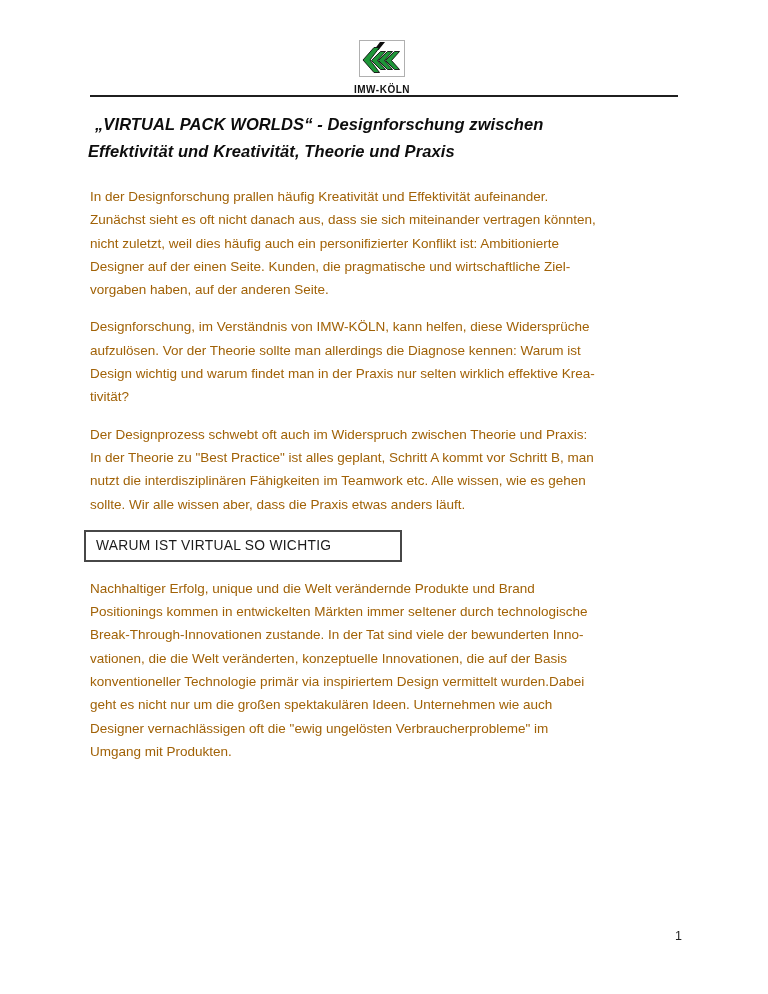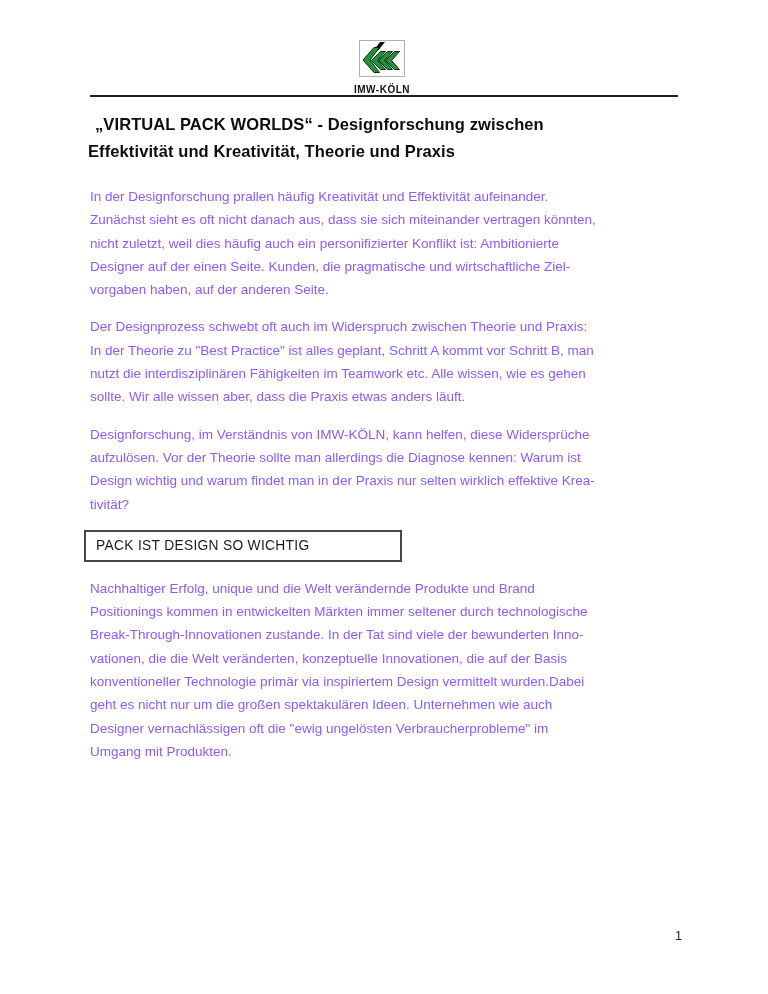--- a/index.html
+++ b/index.html
@@ -54,28 +54,29 @@
   .doc-title {
     font-size: 16.5px;
     font-weight: bold;
     line-height: 27px;
     letter-spacing: 0.1px;
     color: #0d0d0d;
     white-space: pre-line;
     margin-left: -2px;
     text-indent: 7px;
     margin-bottom: 20px;
+    font-style: italic;
   }
 
   .para {
     font-size: 13.5px;
     line-height: 23.3px;
     white-space: pre-line;
     margin-bottom: 14px;
-    color: #8b5cf6;
+    color: #a16207;
   }
 
   .underlined {
     text-underline-offset: 2px;
   }
 
   .section-box {
     width: 318px;
     margin: 8px 0 15px -6px;
     border: 2px solid #474747;
@@ -121,32 +122,32 @@
 
     <h1 class="doc-title">„VIRTUAL PACK WORLDS“ - Designforschung zwischen
 Effektivität und Kreativität, Theorie und Praxis</h1>
 
     <p class="para">In der Designforschung prallen häufig Kreativität und Effektivität aufeinander.
 Zunächst sieht es oft nicht danach aus, dass sie sich miteinander vertragen könnten,
 nicht zuletzt, weil dies häufig auch ein personifizierter Konflikt ist: Ambitionierte
 Designer auf der einen Seite. Kunden, die pragmatische und wirtschaftliche Ziel-
 vorgaben haben, auf der anderen Seite.</p>
 
+    <p class="para">Designforschung, im Verständnis von IMW-KÖLN, kann helfen, diese Widersprüche
+aufzulösen. Vor der Theorie sollte man allerdings die Diagnose kennen: Warum ist
+Design wichtig und warum findet man in der Praxis nur selten wirklich effektive Krea-
+tivität?</p>
+
     <p class="para">Der Designprozess schwebt oft auch im Widerspruch zwischen Theorie und Praxis:
 In der Theorie zu "Best Practice" ist alles geplant, Schritt A kommt vor Schritt B, man
 nutzt die interdisziplinären Fähigkeiten im Teamwork etc. Alle wissen, wie es gehen
 sollte. Wir alle wissen aber, dass die Praxis etwas anders läuft.</p>
 
-    <p class="para">Designforschung, im Verständnis von IMW-KÖLN, kann helfen, diese Widersprüche
-aufzulösen. Vor der Theorie sollte man allerdings die Diagnose kennen: Warum ist
-Design wichtig und warum findet man in der Praxis nur selten wirklich effektive Krea-
-tivität?</p>
-
     <div class="section-box">
-      <span>PACK IST DESIGN SO WICHTIG</span>
+      <span>WARUM IST VIRTUAL SO WICHTIG</span>
     </div>
 
     <p class="para"><span>Nachhaltiger Erfolg, unique und die Welt verändernde Produkte und Brand
 Positionings kommen in entwickelten Märkten immer seltener durch technologische
 Break-Through-Innovationen zustande. In der Tat sind viele der bewunderten Inno-
 vationen, die die Welt veränderten, </span><span class="underlined">konzeptuelle</span><span> Innovationen, die auf der Basis
 konventioneller Technologie primär via inspiriertem Design vermittelt wurden.Dabei
 geht es nicht nur um die großen spektakulären Ideen. Unternehmen wie auch
 Designer vernachlässigen oft die "ewig ungelösten Verbraucherprobleme" im
 Umgang mit Produkten.</span></p>

